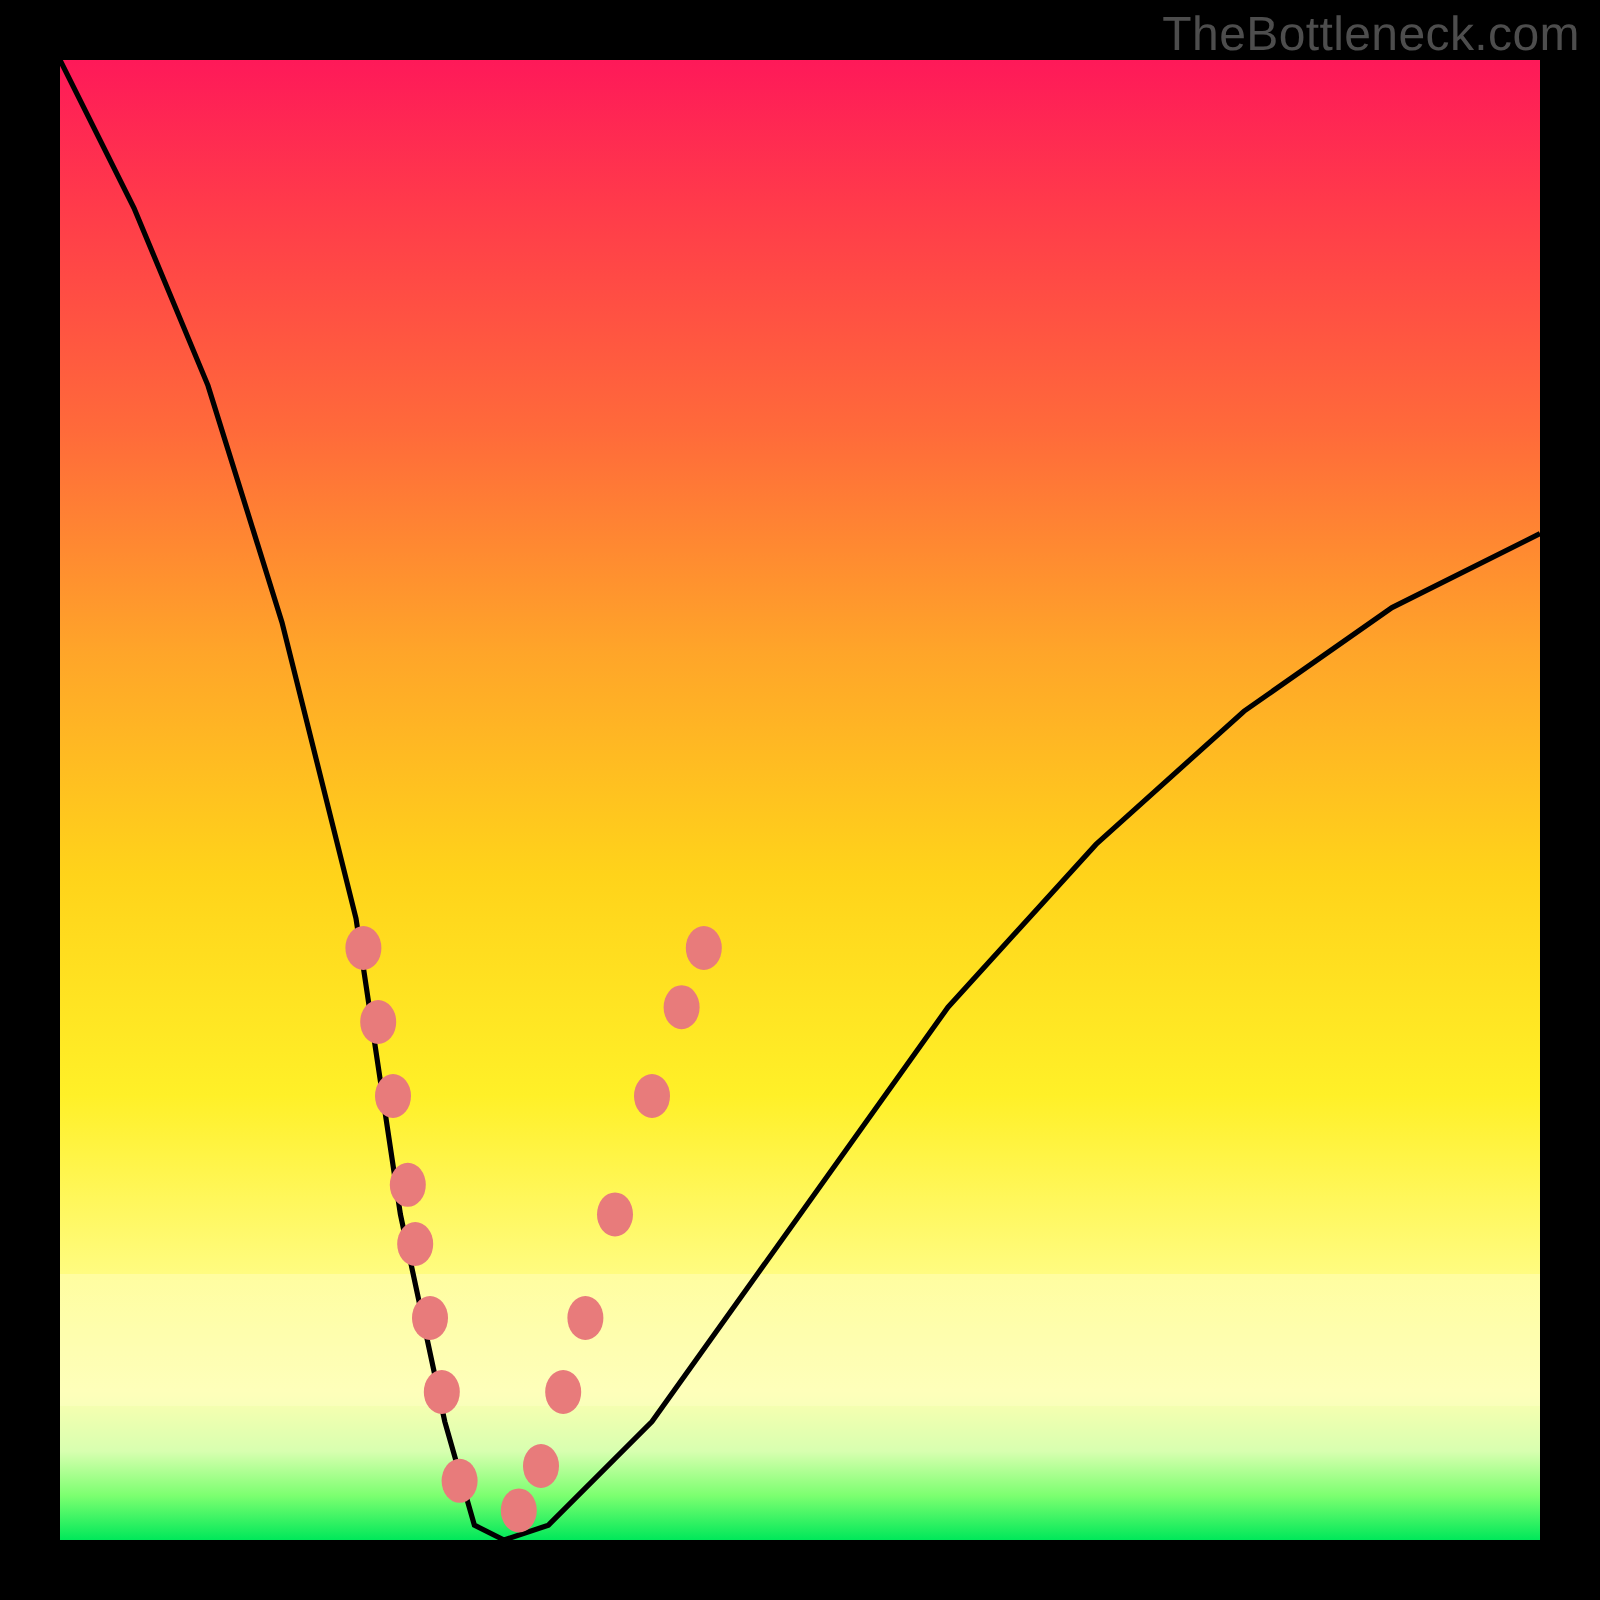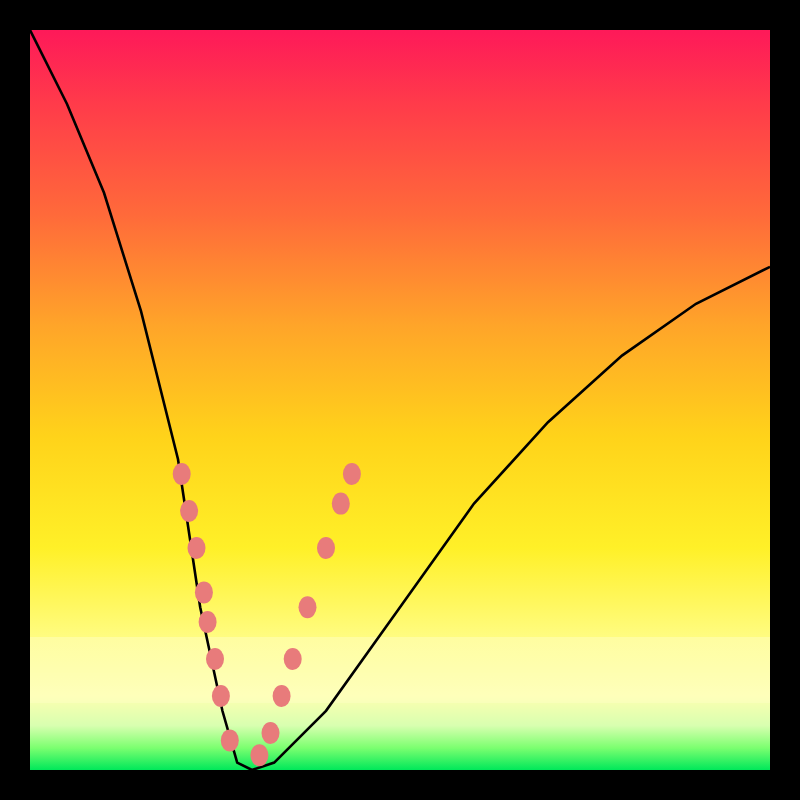--- a/index.html
+++ b/index.html
@@ -64,20 +64,21 @@
     top: 0;
     left: 0;
     width: 740px;
     height: 740px;
   }
 </style>
 </head>
 <body>
 
 <div class="frame">
+  <div class="watermark">TheBottleneck.com</div>
 
   <div class="plot">
     <div class="pale-band"></div>
 
     <svg class="curves" viewBox="0 0 740 740" preserveAspectRatio="none">
       <g>
         <path id="curve-path" fill="none" stroke="#000" stroke-width="2.6" d="M0.0 0.0 L37.0 74.0 L74.0 162.8 L111.0 281.2 L148.0 429.2 L170.2 577.2 L192.4 680.8 L207.2 732.6 L222.0 740.0 L244.2 732.6 L296.0 680.8 L370.0 577.2 L444.0 473.6 L518.0 392.2 L592.0 325.6 L666.0 273.8 L740.0 236.8"></path>
       </g>
       <g id="markers-left">
           <ellipse cx="151.7" cy="444.0" rx="9" ry="11" fill="#e87b7b"></ellipse>

